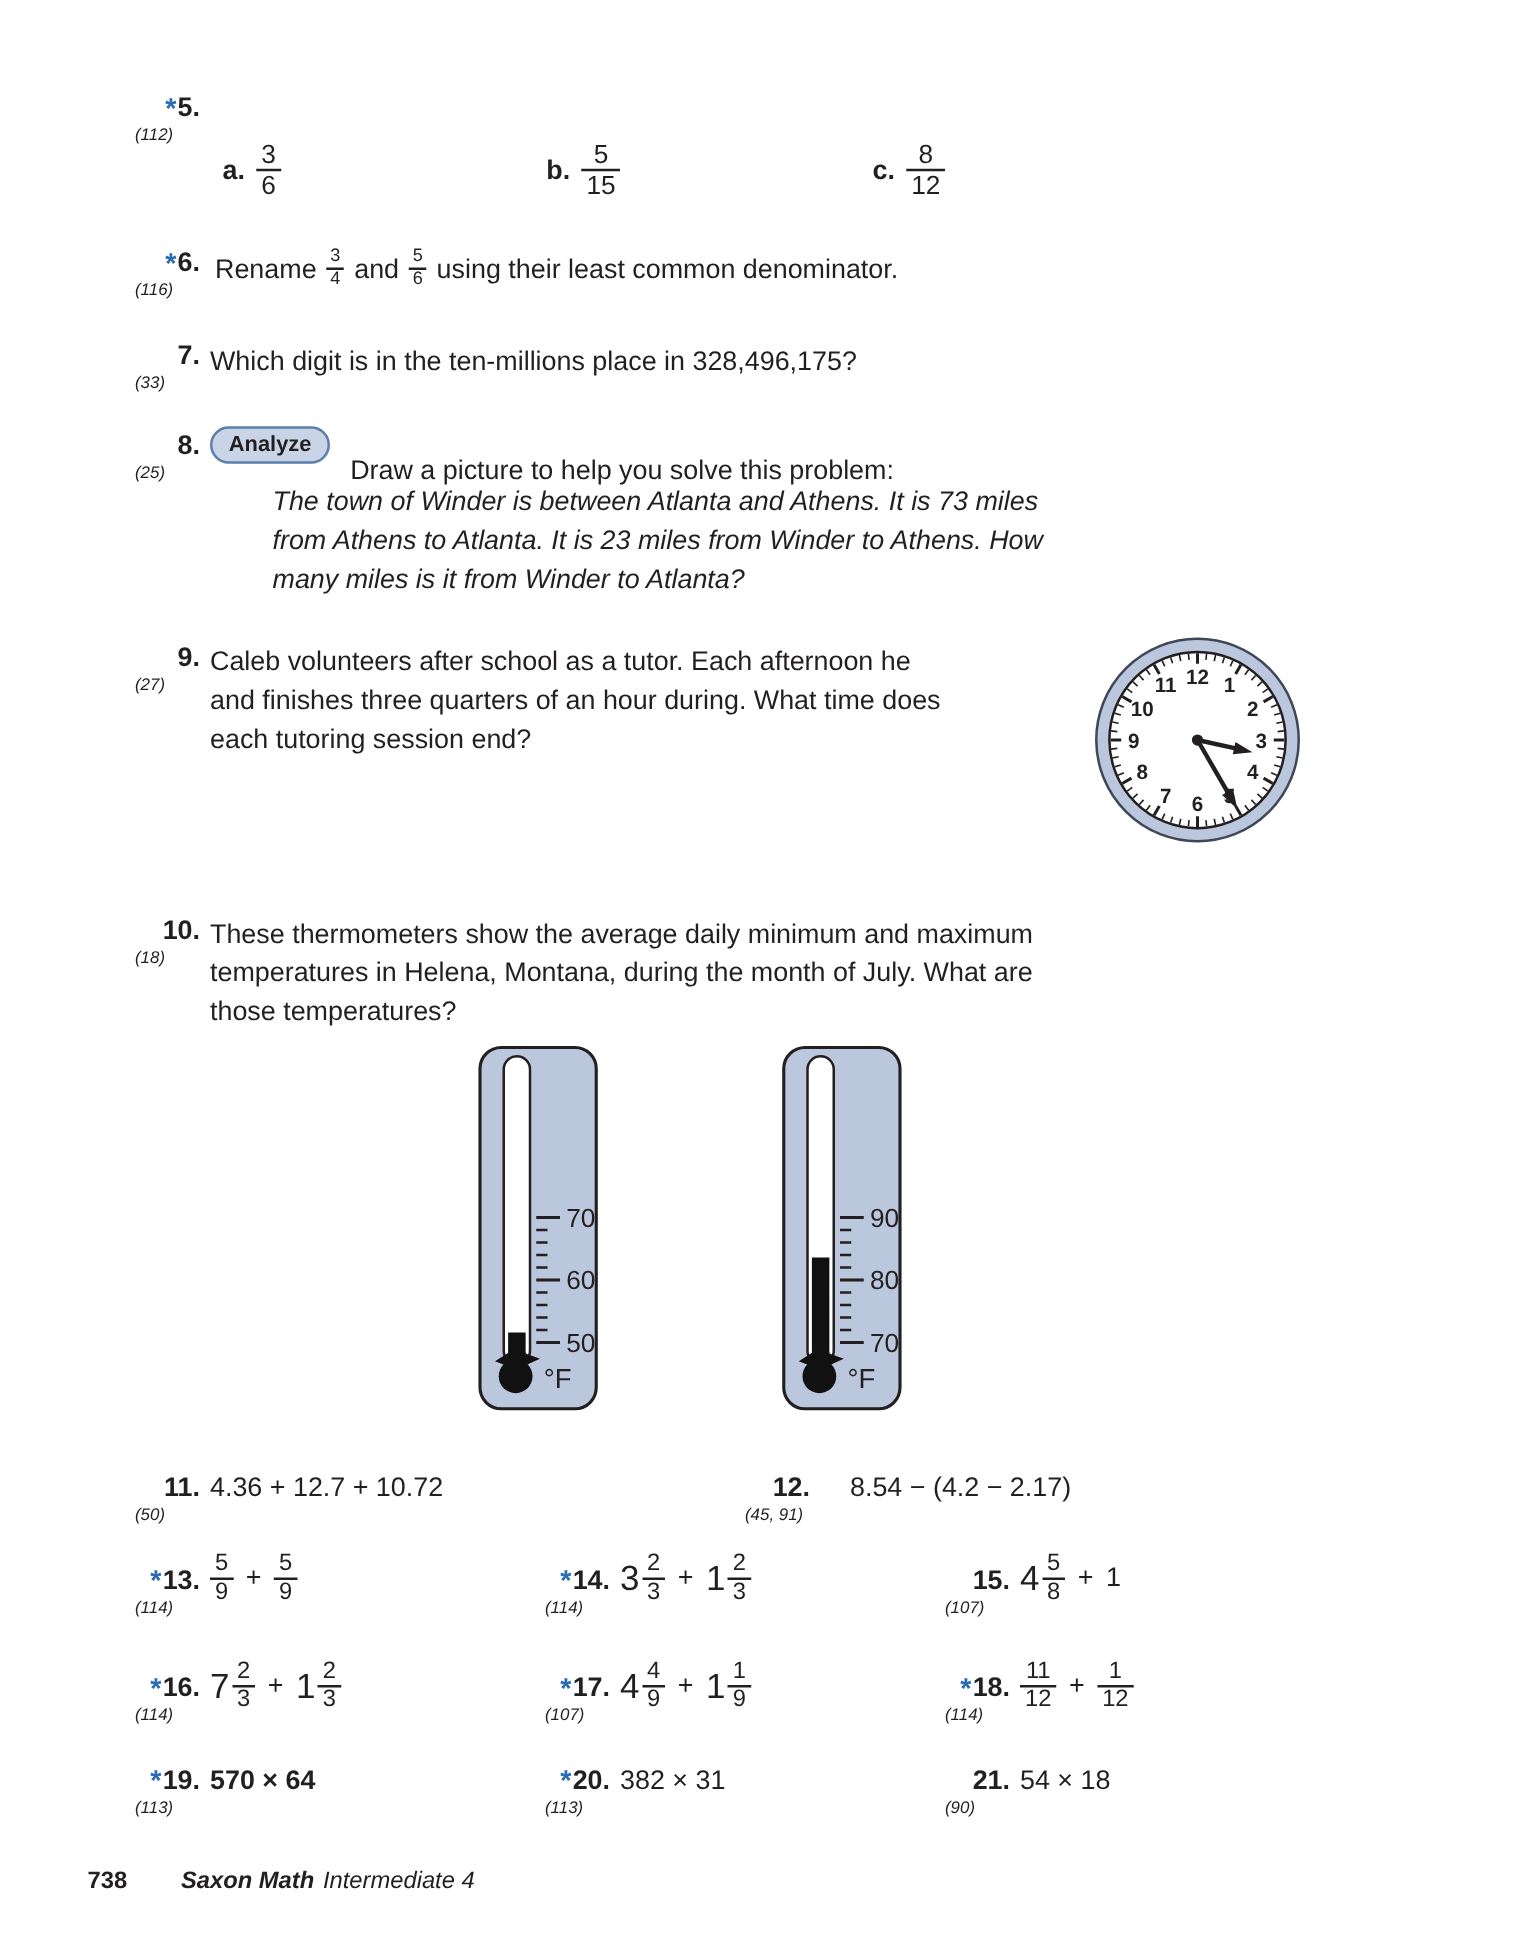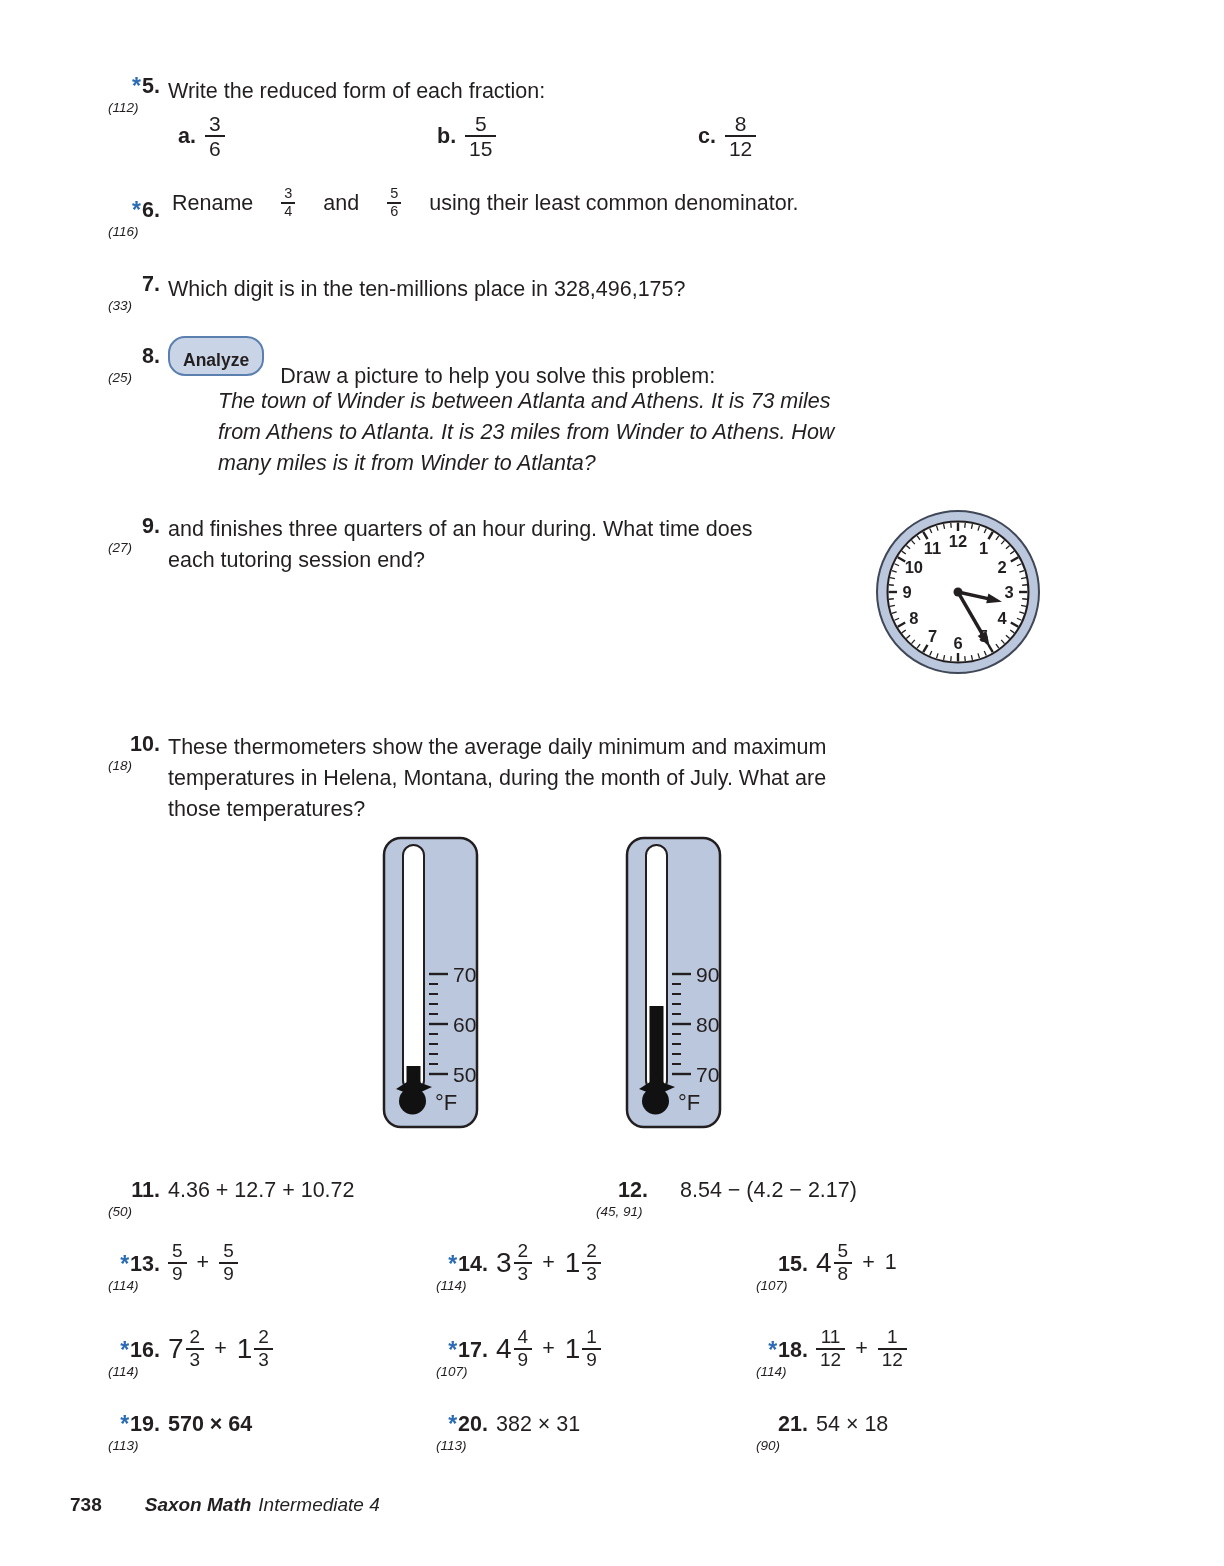--- a/index.html
+++ b/index.html
@@ -9,21 +9,21 @@
   .numcol{position:absolute;width:60px;}
   .numrow{display:flex;justify-content:flex-end;align-items:flex-start;
           font-weight:bold;font-size:21.5px;line-height:1.12;white-space:nowrap;}
   .star{color:#2b6cb4;font-size:23px;line-height:1;margin-right:1px;position:relative;top:1px;}
   .ref{font-style:italic;font-size:13.5px;line-height:1.1;text-align:left;padding-left:8px;margin-top:3px;white-space:nowrap;}
 
   .body-text{position:absolute;font-size:21.5px;line-height:31px;white-space:nowrap;}
   .ital{font-style:italic;}
 
   .badge{display:inline-flex;align-items:center;background:#c9d5e6;border:2.5px solid #5b7fae;
-         border-radius:17px;padding:12px 13px 3px;font-weight:bold;font-size:17.5px;line-height:1.25;}
+         border-radius:17px;padding:2px 13px 3px;font-weight:bold;font-size:17.5px;line-height:1.25;}
 
   .frac{display:inline-flex;flex-direction:column;align-items:center;}
   .frac .fn,.frac .fd{display:block;padding:0 4px;line-height:1.1;}
   .fbar{align-self:stretch;height:2px;background:#231f20;}
   .frac.f21 .fn,.frac.f21 .fd{font-size:21px;}
   .frac.f19 .fn,.frac.f19 .fd{font-size:19px;}
   .frac.f14 .fn,.frac.f14 .fd{font-size:14.5px;padding:0 3px;}
   .frac.f14 .fbar{height:1.5px;}
 
   .expr{position:absolute;display:flex;align-items:center;font-size:21.5px;white-space:nowrap;}
@@ -48,21 +48,20 @@
 
 <div id="page">
 
   <div class="numcol" style="left:100px;top:74px;">
     <div class="numrow">
       <span class="star">*</span>
       <span>5.</span>
     </div>
     <div class="ref">(112)</div>
   </div>
-  <div class="body-text" style="left:168px;top:76px;">Write the reduced form of each fraction:</div>
   <div style="position:absolute;left:178px;top:112px;" class="part">
     <span class="plabel">a.</span>
     <span class="frac f21">
       <span class="fn">3</span>
       <span class="fbar"></span>
       <span class="fd">6</span>
     </span>
   </div>
   <div style="position:absolute;left:437px;top:112px;" class="part">
     <span class="plabel">b.</span>
@@ -81,21 +80,21 @@
     </span>
   </div>
 
   <div class="numcol" style="left:100px;top:198px;">
     <div class="numrow">
       <span class="star">*</span>
       <span>6.</span>
     </div>
     <div class="ref">(116)</div>
   </div>
-  <div class="inline-line" style="left:168px;top:180px;height:46px;gap:20px;">
+  <div class="inline-line" style="left:168px;top:192px;height:46px;">
     <span class="gap">Rename</span>
     <span class="frac f14 gap">
       <span class="fn">3</span>
       <span class="fbar"></span>
       <span class="fd">4</span>
     </span>
     <span class="gap">and</span>
     <span class="frac f14 gap">
       <span class="fn">5</span>
       <span class="fbar"></span>
@@ -128,20 +127,21 @@
     <div>many miles is it from Winder to Atlanta?</div>
   </div>
 
   <div class="numcol" style="left:100px;top:514px;">
     <div class="numrow">
       <span>9.</span>
     </div>
     <div class="ref">(27)</div>
   </div>
   <div class="body-text" style="left:168px;top:514px;">
+    <div>Caleb volunteers after school as a tutor. Each afternoon he</div>
     <div>and finishes three quarters of an hour during. What time does</div>
     <div>each tutoring session end?</div>
   </div>
   <div id="clock" style="position:absolute;left:874px;top:508px;"><svg width="168" height="168" viewBox="-84 -84 168 168">
         <circle r="81" fill="#bac7dc" stroke="#404757" stroke-width="2"></circle>
         <circle r="70.5" fill="#ffffff" stroke="#231f20" stroke-width="2"></circle>
         <line x1="0" y1="-61" x2="0" y2="-69.5" stroke="#231f20" stroke-width="2.4"></line>
         <line x1="6.742085880763648" y1="-64.14666225125363" x2="7.264728197101915" y2="-69.119271728095" stroke="#231f20" stroke-width="1.3"></line>
         <line x1="13.410304057745476" y1="-63.09052024733047" x2="14.449862511834272" y2="-67.9812582509995" stroke="#231f20" stroke-width="1.3"></line>
         <line x1="19.93159613718411" y1="-61.3431453010374" x2="21.476681109058845" y2="-66.09842788251316" stroke="#231f20" stroke-width="1.3"></line>

